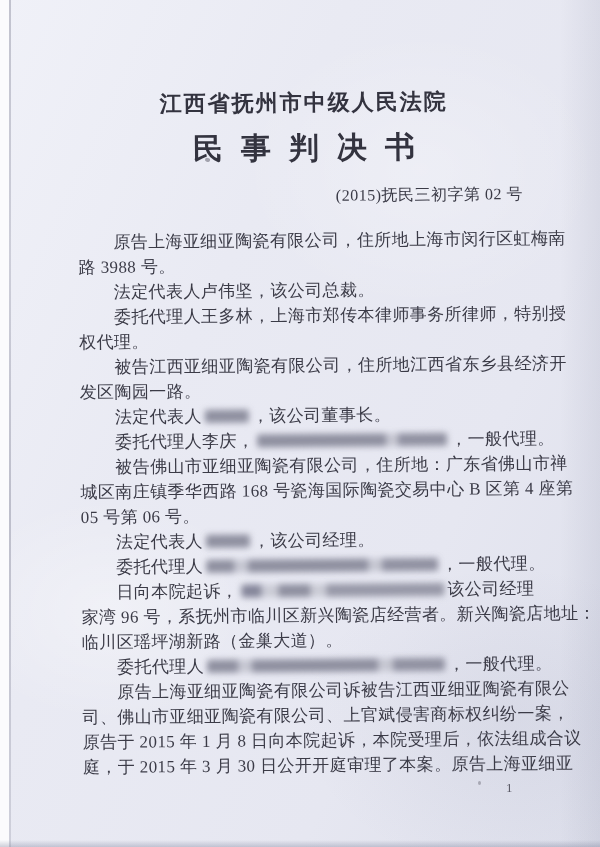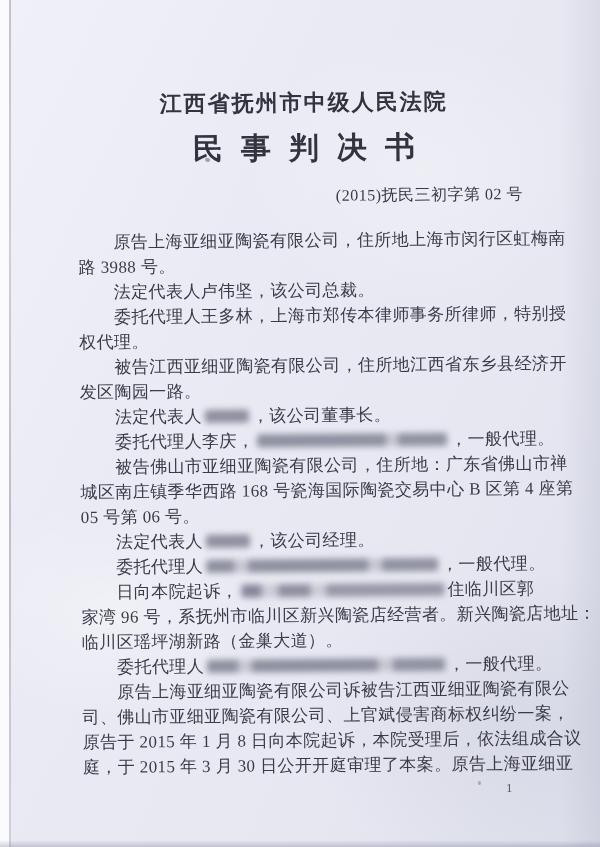--- a/index.html
+++ b/index.html
@@ -104,21 +104,21 @@
       <div class="tl">城区南庄镇季华西路 168 号瓷海国际陶瓷交易中心 B 区第 4 座第</div>
       <div class="tl">05 号第 06 号。</div>
 
       <div class="tl indent"><span>法定代表人</span><span class="blur b-name"></span><span>，该公司经理。</span></div>
 
       <div class="tl indent"><span>委托代理人</span><span class="blur b-long2"></span><span>，一般代理。</span></div>
 
       <div class="tl indent flexline">
           <span>日向本院起诉，</span>
           <span class="blur b-long3"></span>
-          <span class="push-right">住临川区郭</span>
+          <span class="push-right">该公司经理</span>
         </div>
 
       <div class="tl">家湾 96 号，系抚州市临川区新兴陶瓷店经营者。新兴陶瓷店地址：</div>
       <div class="tl">临川区瑶坪湖新路（金巢大道）。</div>
 
       <div class="tl indent"><span>委托代理人</span><span class="blur b-long4"></span><span>，一般代理。</span></div>
 
       <div class="tl indent">原告上海亚细亚陶瓷有限公司诉被告江西亚细亚陶瓷有限公</div>
       <div class="tl">司、佛山市亚细亚陶瓷有限公司、上官斌侵害商标权纠纷一案，</div>
       <div class="tl">原告于 2015 年 1 月 8 日向本院起诉，本院受理后，依法组成合议</div>

